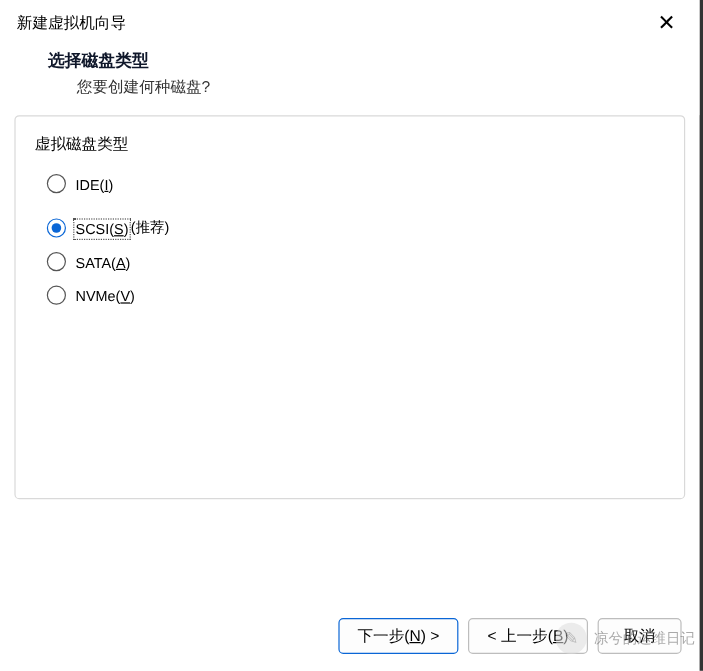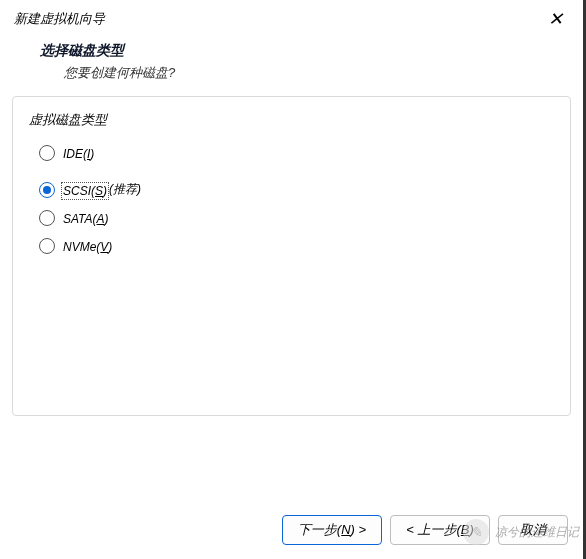--- a/index.html
+++ b/index.html
@@ -1,15 +1,15 @@
 <!DOCTYPE html>
 <html><head>
 <meta charset="utf-8">
 <style>
-  * { box-sizing: border-box; font-style: italic; }
+  * { box-sizing: border-box; }
   body {
     margin: 0;
     font-family: "Microsoft YaHei", "Segoe UI", sans-serif;
     font-size: 13px;
     background: #fff;
     width: 586px;
     height: 559px;
     overflow: hidden;
     position: relative;
     border-right: 3px solid #333;

